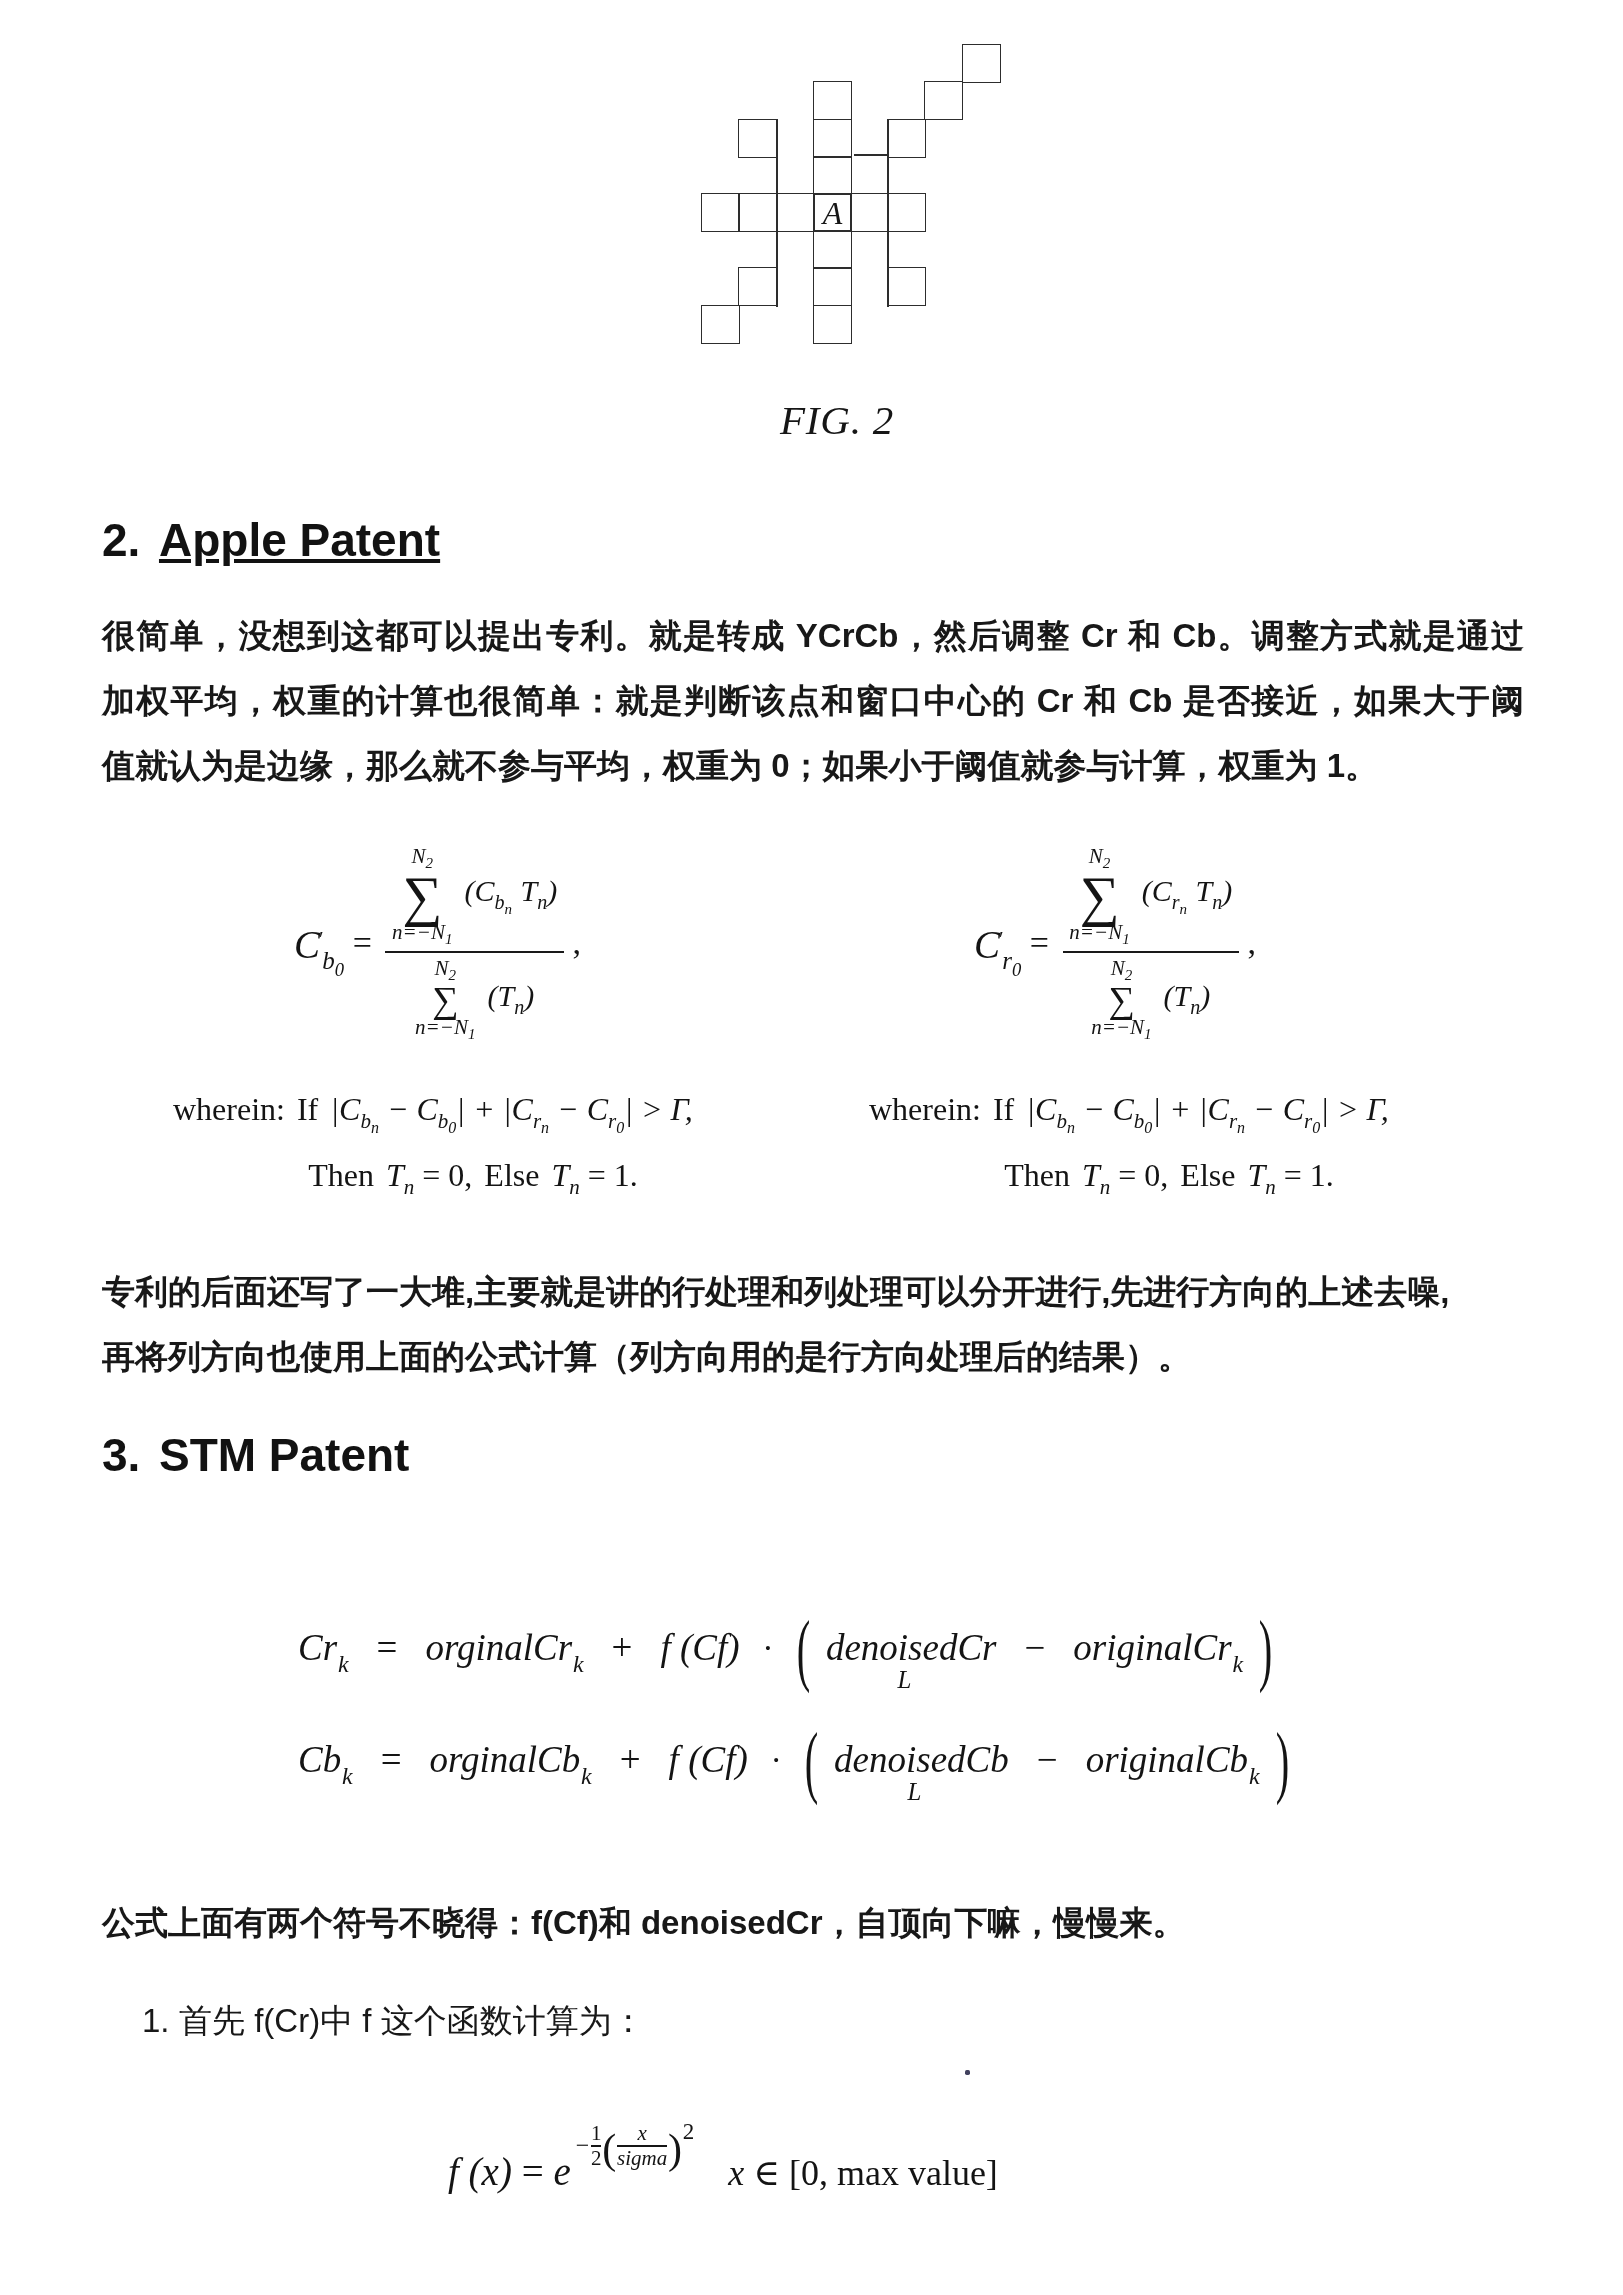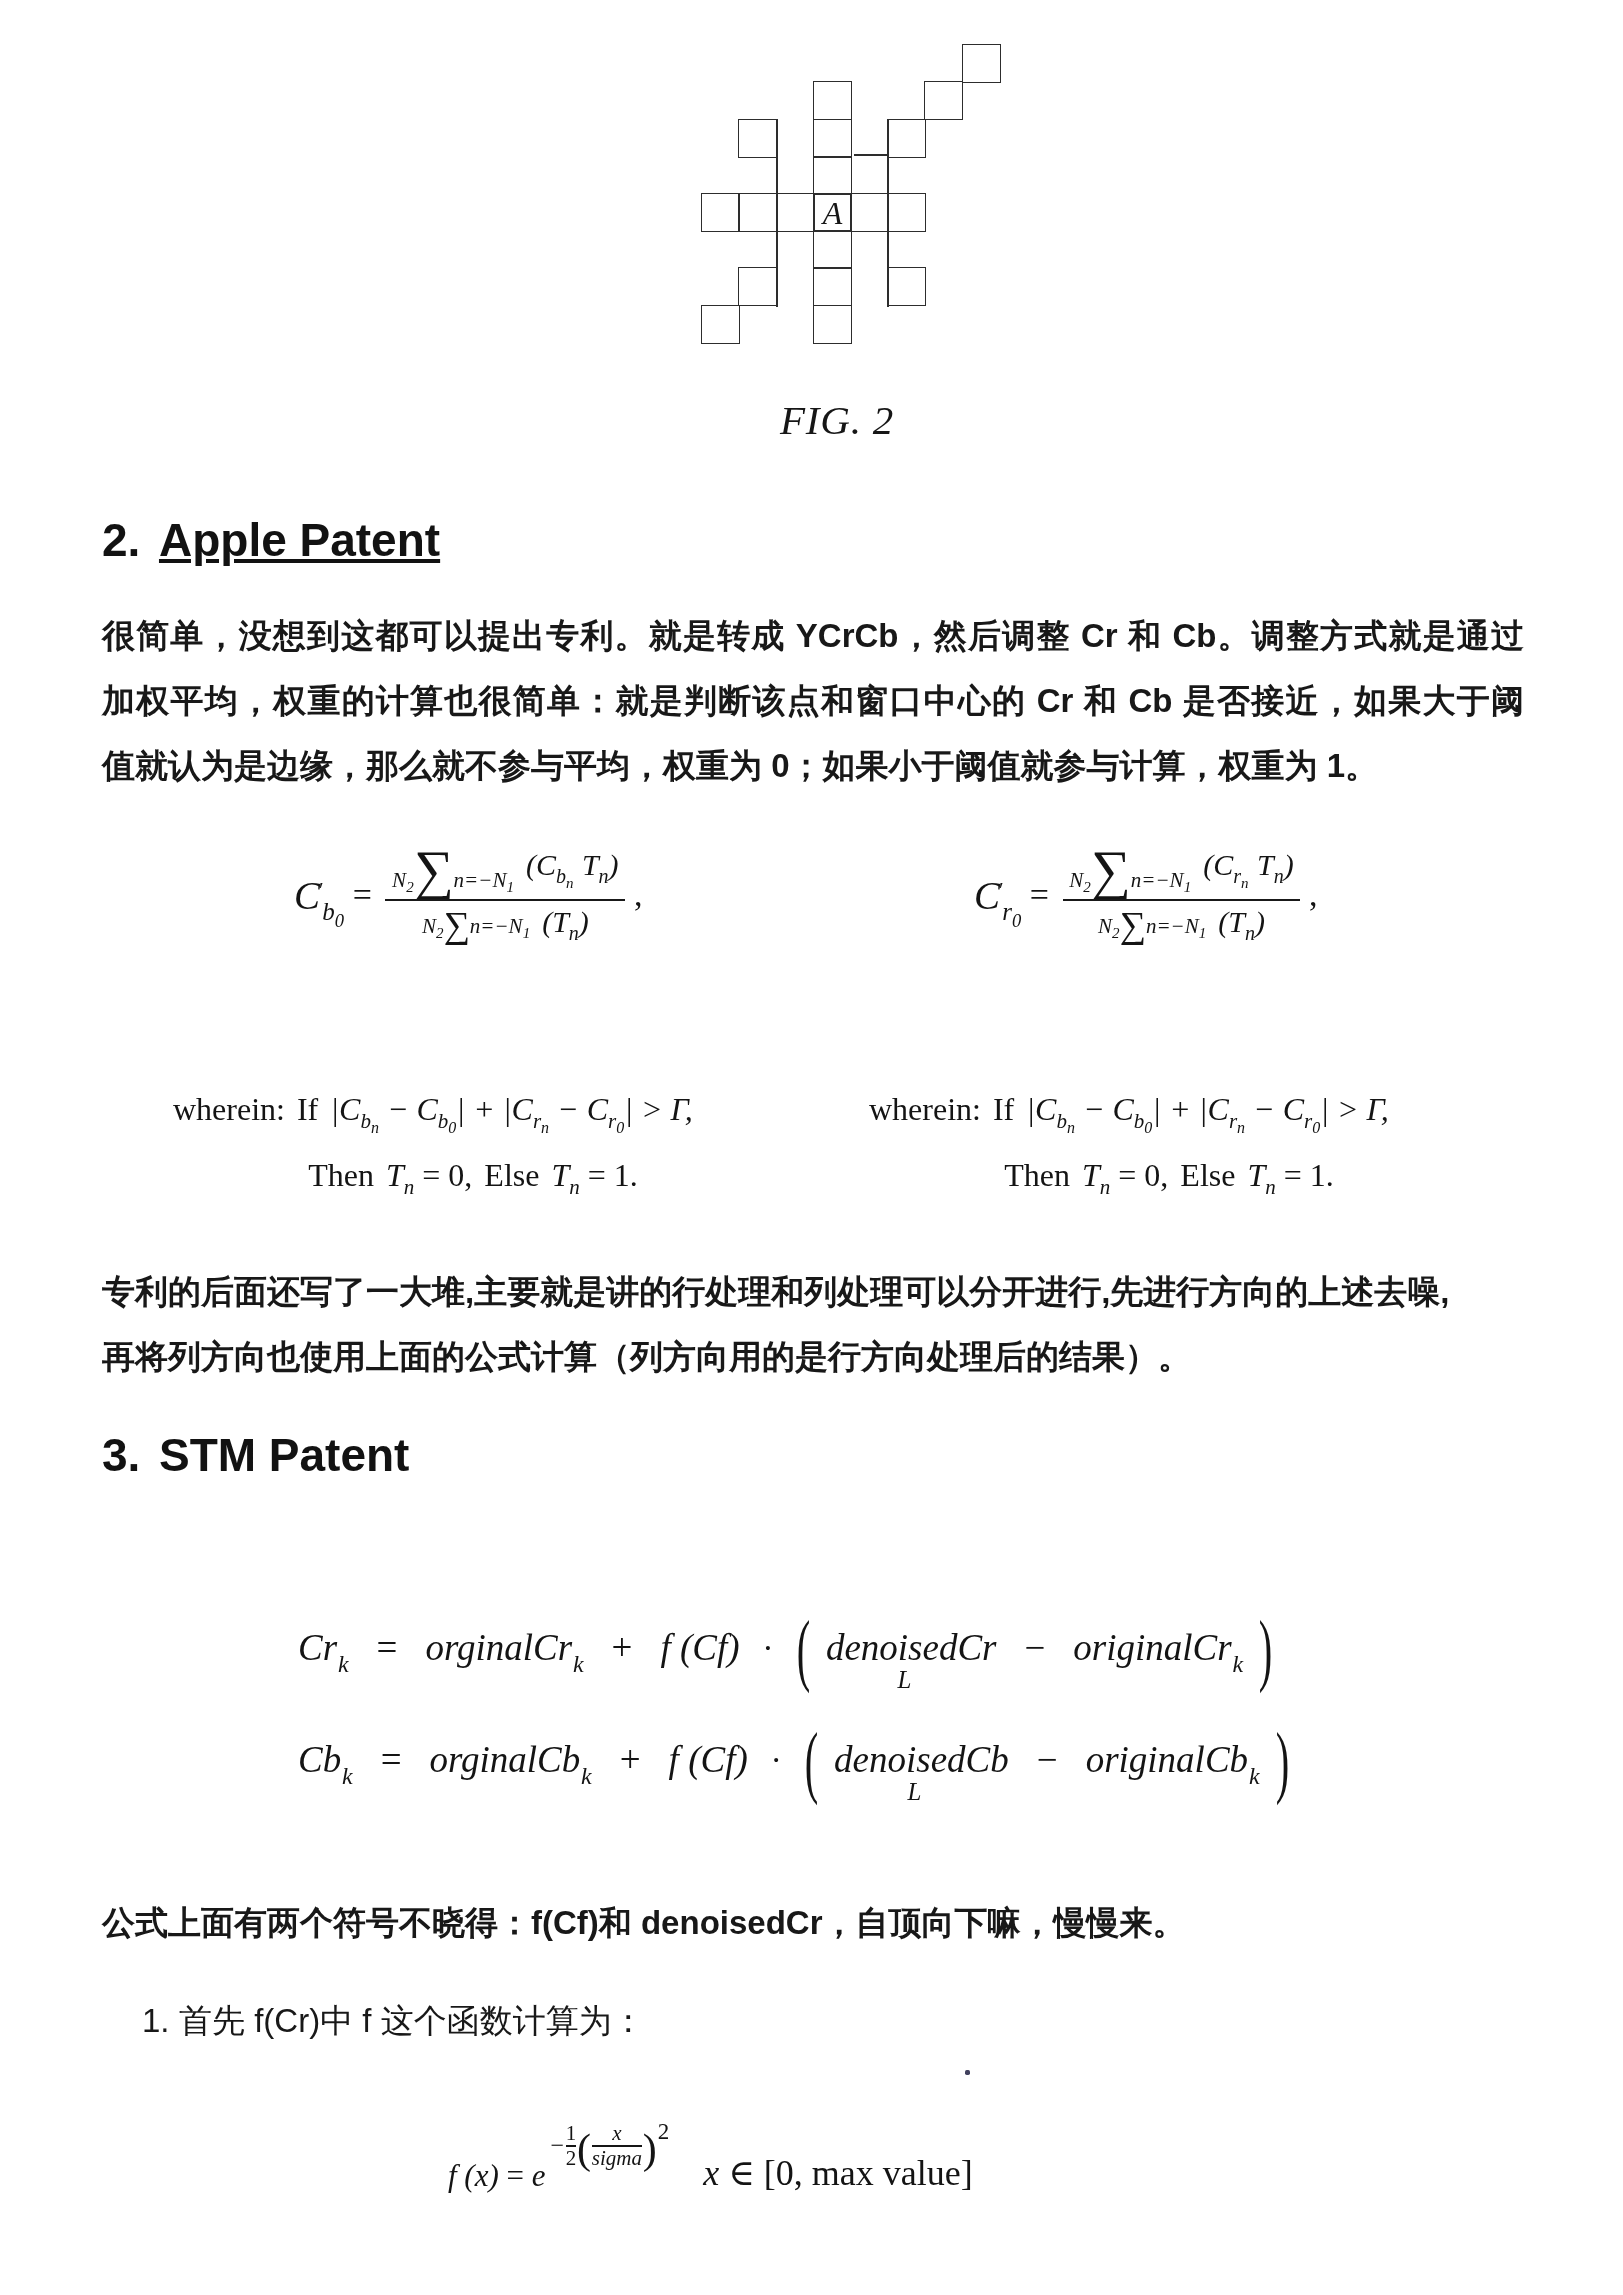--- a/index.html
+++ b/index.html
@@ -34,21 +34,21 @@
   
   .af { position:absolute; display:flex; align-items:center; font-style:italic; }
   .af .af-lhs { font-size:39px; line-height:1;margin-top:17px; }
   .af .af-lhs sup { font-size:22px; vertical-align:0.55em; margin-left:-2.5px; }
   .af .af-lhs sub { font-size:25px; vertical-align:-0.45em; }
   .af .af-lhs sub sub { font-size:18.6px; vertical-align:-0.35em; }
   .af .af-eq { font-size:34px; margin:0 13.5px 0 8.5px; font-style:normal; }
   .af .af-frac { display:inline-flex; flex-direction:column; align-items:center; }
   .af .af-bar { align-self:stretch; height:2.5px; background:#191919; margin:3.4px 0; }
   .af .af-row { display:flex; align-items:center; gap:12px; padding:0 6.8px; }
-  .af .af-sum { display:inline-flex; flex-direction:row; align-items:flex-end; line-height:1; }
+  .af .af-sum { display:inline-flex; flex-direction:column; align-items:center; line-height:1; }
   .af .af-lim { font-size:21px; line-height:1.1; }
   .af .af-lim sub { font-size:15px; vertical-align:-0.3em; }
   .af .af-sigma { font-style:normal; line-height:0.9; }
   .af .af-sigma.big { font-size:56px; }
   .af .af-sigma.small { font-size:37px; }
   .af .af-expr { font-size:30px; white-space:nowrap; }
   .af .af-expr sub { font-size:20px; vertical-align:-0.4em; }
   .af .af-expr sub sub { font-size:15px; vertical-align:-0.3em; }
   .af .af-comma { font-size:34px; margin-left:8.5px; align-self:center; font-style:normal; }
   .af .tgap { display:inline-block; width:8.5px; }
@@ -69,21 +69,21 @@
   .stmf .sk { font-size:24px; position:relative; top:12px; margin-left:0.8px; }
   .stmf .op { font-style:normal; margin:0 12px; }
   .stmf .cdot { font-style:normal; margin:0 6.8px; font-size:34px; }
   .stmf .bigp { font-style:normal; font-size:81px; line-height:0; display:inline-block;
                 transform:scaleX(0.5); margin:0 -6.8px; position:relative; top:1.7px; font-weight:400; }
   .stmf .underL { position:relative; display:inline-block; }
   .stmf .underL .subL { position:absolute; left:42%; bottom:-25px; font-size:25px; font-style:italic; }
 
   
   .fxf { position:absolute; left:448px; top:2122px; display:flex; align-items:flex-end; white-space:nowrap; }
-  .fxf .fx-main { font-size:31px; font-style:italic; line-height:1; }
+  .fxf .fx-main { font-size:39px; font-style:italic; line-height:1; }
   .fxf .fx-main .up { font-style:normal; }
   .fxf .fx-exp { display:flex; align-items:center; margin:0 0 22px 5px; }
   .fxf .fx-minus { font-size:24px; font-style:normal; margin-right:1.7px; }
   .fxf .fx-frac { display:inline-flex; flex-direction:column; align-items:center; font-size:21px;
                   line-height:1.05; font-style:normal; }
   .fxf .fx-frac .fbar { align-self:stretch; height:1.7px; background:#151515; margin:0.8px 0; }
   .fxf .fx-p { font-size:42px; font-style:normal; line-height:0.8; position:relative; top:4.2px; margin:0 0.8px; }
   .fxf .fx-sup2 { font-size:23px; font-style:normal; position:relative; top:-13.5px; }
   .fxf .fx-domain { margin-left:34px; font-size:36px; font-style:normal; line-height:1; }
   .fxf .fx-domain .it { font-style:italic; }

